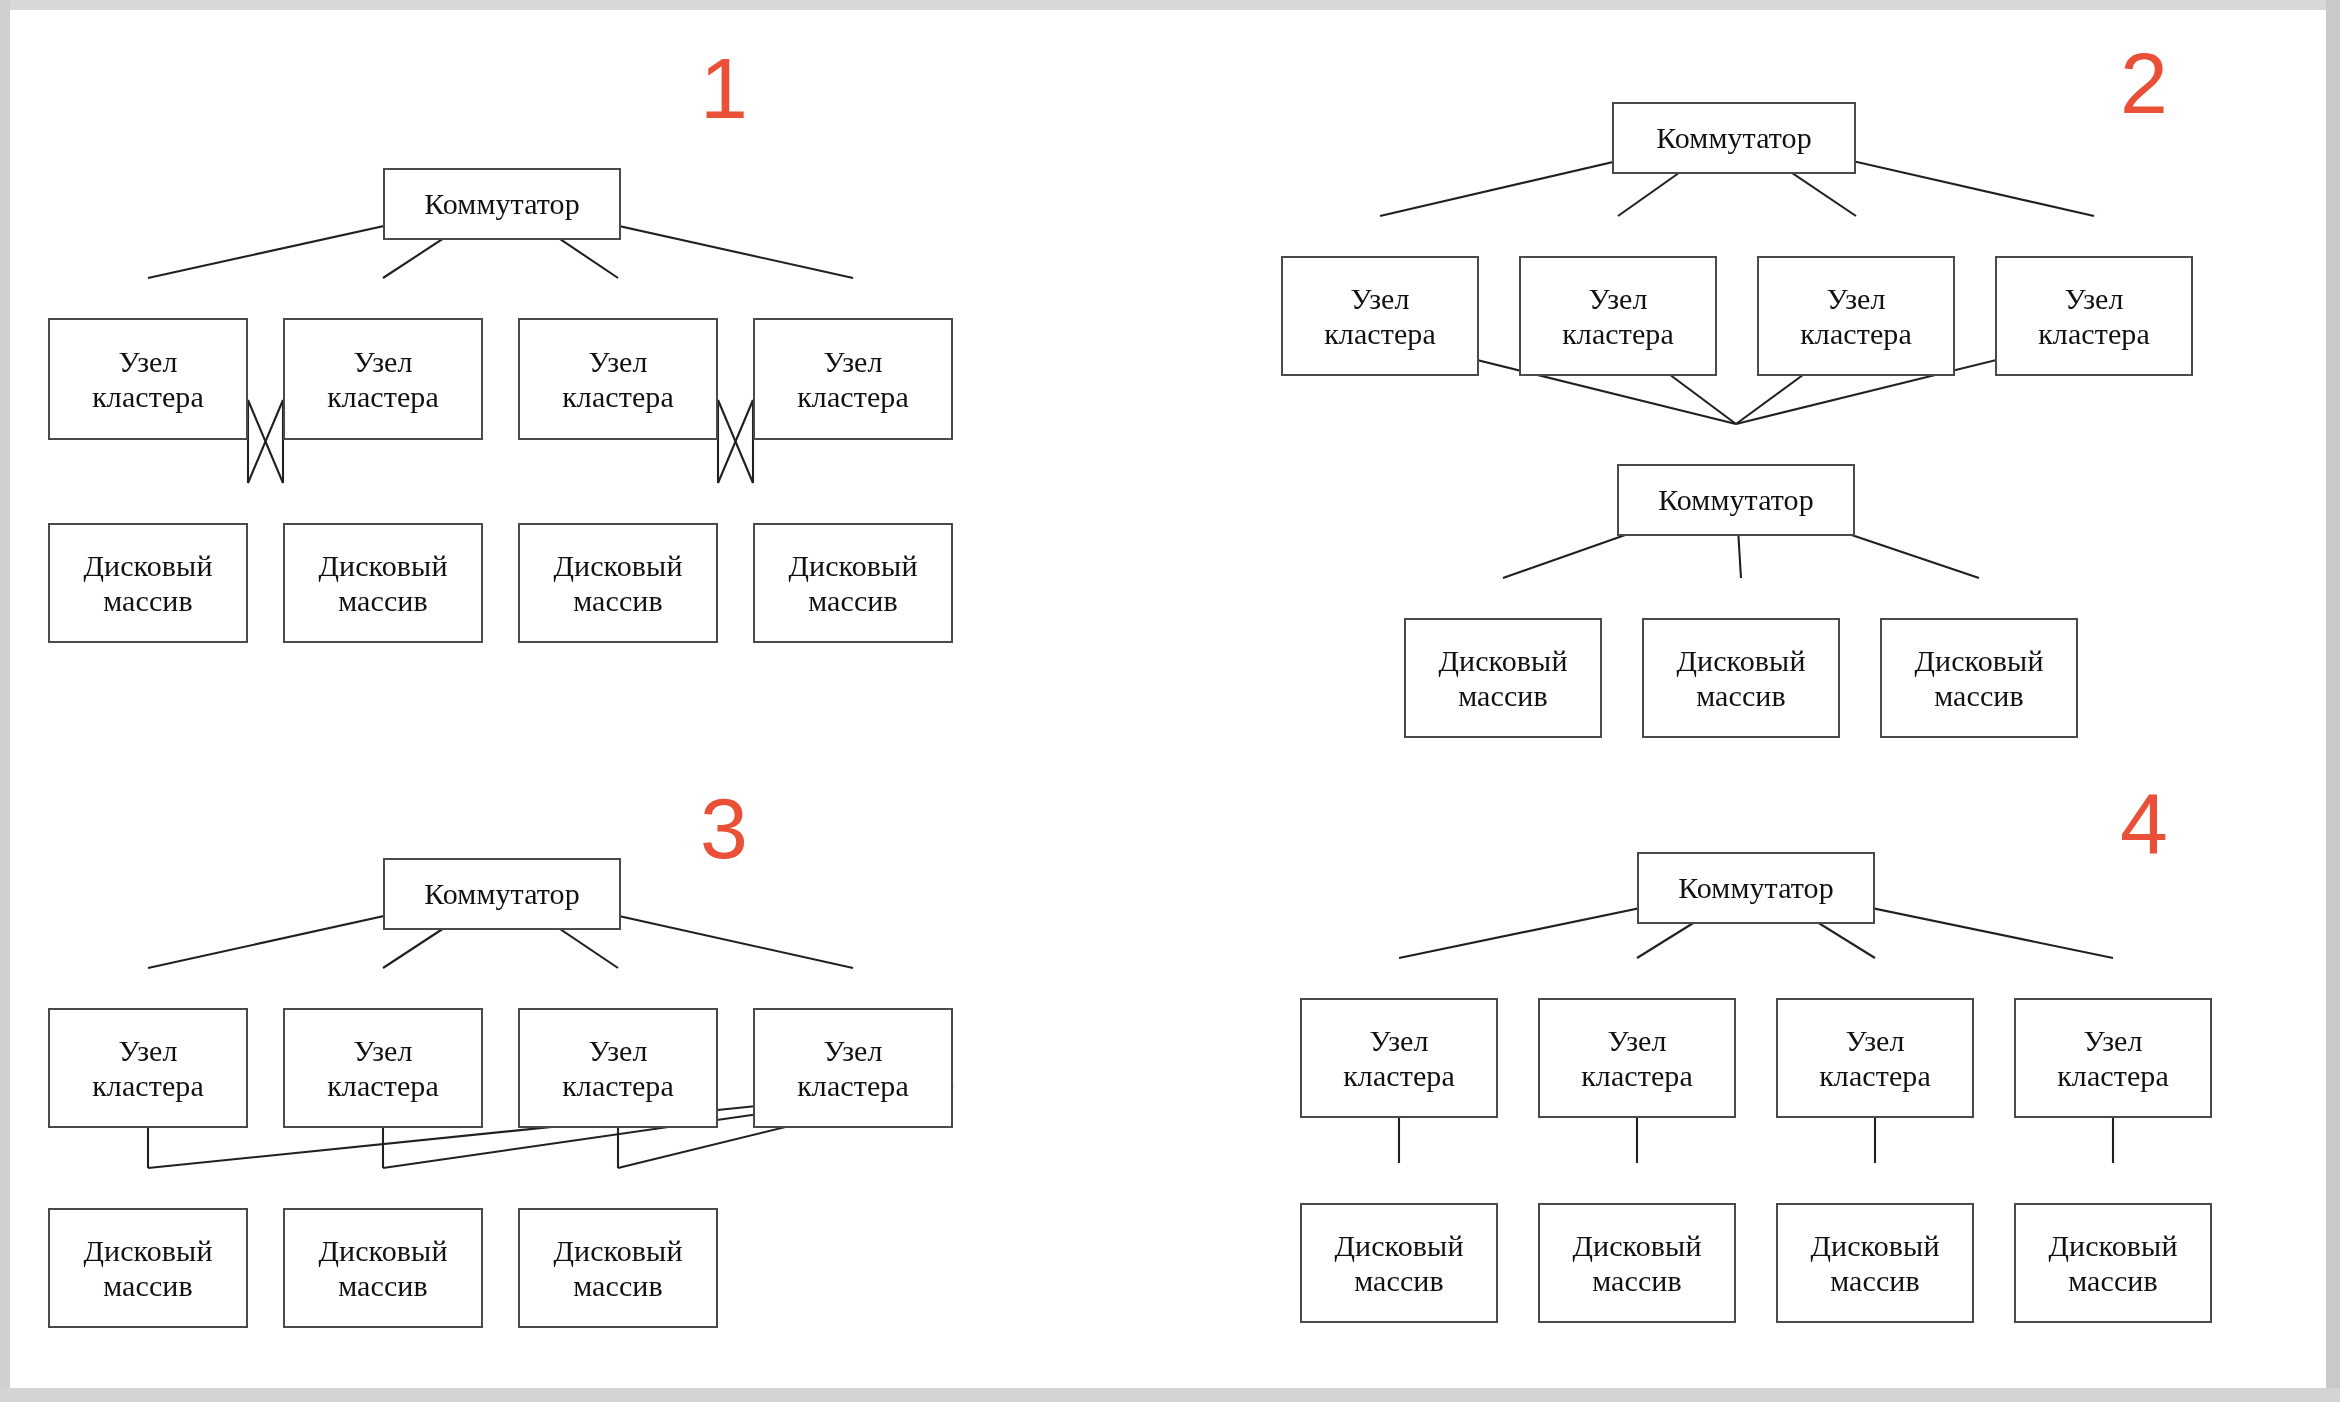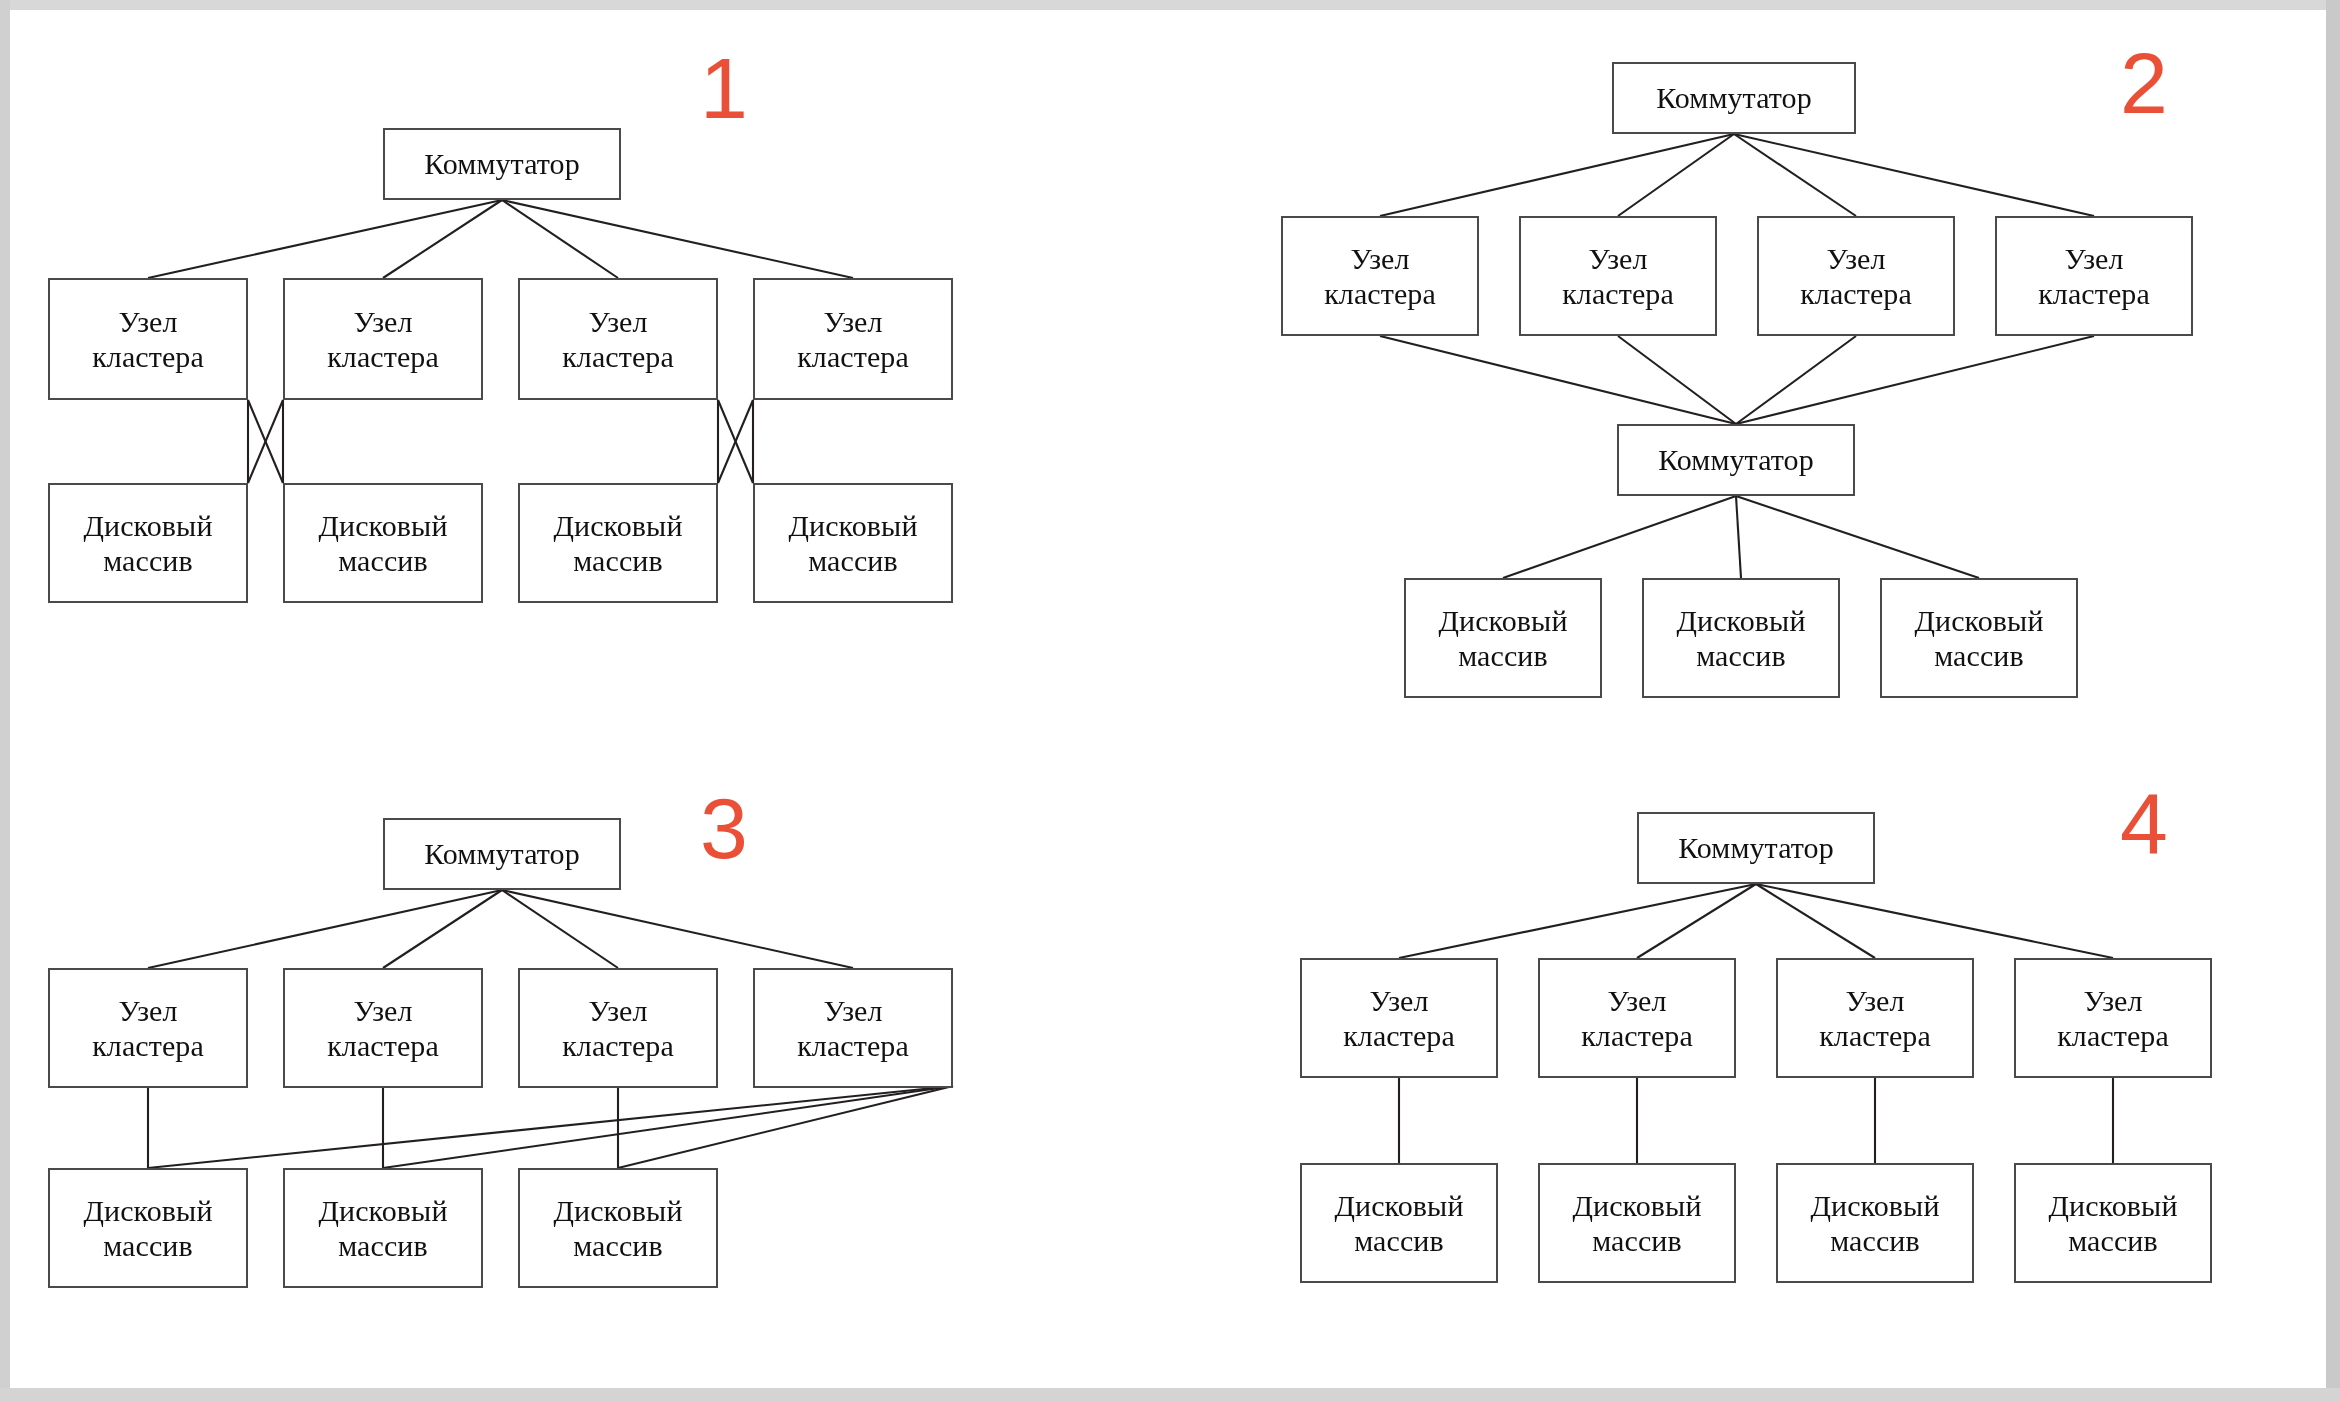--- a/index.html
+++ b/index.html
@@ -63,20 +63,21 @@
     background: #ffffff;
     display: flex;
     flex-direction: column;
     align-items: center;
     justify-content: center;
     color: #111111;
     font-size: 30px;
     line-height: 1.18;
     text-align: center;
     letter-spacing: 0.1px;
+    margin-top: 40px;
   }
   .node .l2 { display: block; font-family: Liberation Serif, serif; }
   .panel-num {
     position: absolute;
     color: #ea5038;
     font-family: "Liberation Sans", "DejaVu Sans", sans-serif;
     font-size: 86px;
     font-weight: 400;
     line-height: 1;
   }

